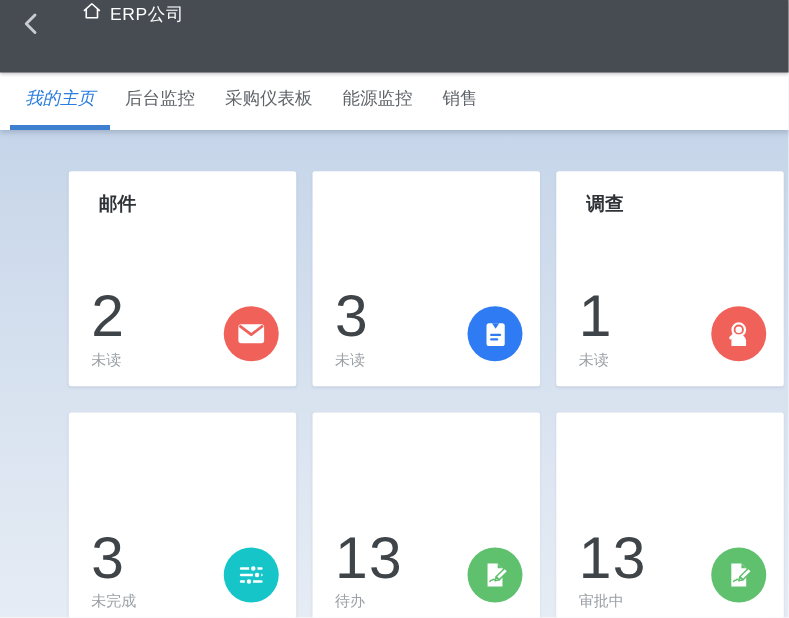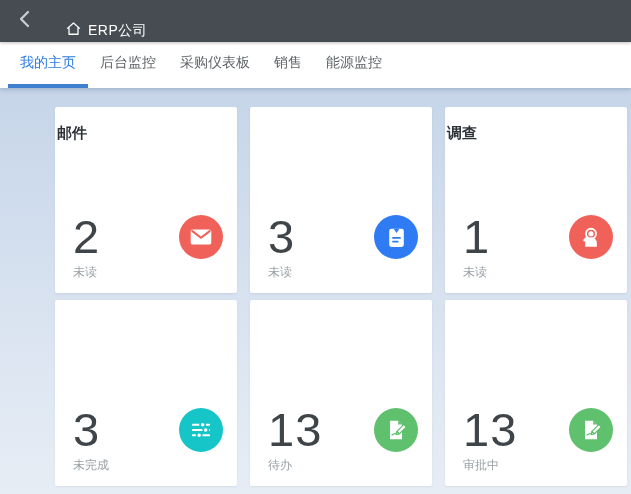--- a/index.html
+++ b/index.html
@@ -1,40 +1,40 @@
 <!DOCTYPE html>
 <html><head>
 <meta charset="utf-8">
 <style>
   * { margin:0; padding:0; box-sizing:border-box; }
   html,body { width:631px; height:494px; overflow:hidden;
     font-family:"Liberation Sans","DejaVu Sans",sans-serif; background:#fff; }
 
   
-  .app-header { height:42px; background:#474c53; display:flex; align-items:flex-end;
+  .app-header { height:58px; background:#474c53; display:flex; align-items:flex-start;
     position:relative; z-index:3; box-shadow:0 1px 3px rgba(0,0,0,.25); }
   .back-btn { width:40px; height:42px; display:flex; align-items:center; cursor:pointer; padding-left:16px; }
   .home-wrap { display:flex; align-items:center; margin-left:24px; cursor:pointer; }
   .app-title { color:#ffffff; font-size:14px; margin-left:5px; letter-spacing:.5px; }
 
   
   .tab-bar { height:46px; background:#ffffff; display:flex; align-items:stretch;
     padding-left:8px; position:relative; z-index:2;
     box-shadow:0 2px 4px rgba(100,120,150,.35); }
   .tab { padding:0 12px; font-size:14px; color:#5f6368; display:flex; align-items:center;
     border-bottom:4px solid transparent; cursor:pointer; white-space:nowrap; }
-  .tab.active { color:#2a7ce0; border-bottom-color:#3f7fd0; }
+  .tab.active { color:#2a7ce0; border-bottom-color:#3f7fd0;font-style:italic; }
 
   
   .content { height:406px; background:linear-gradient(180deg,#c6d5e9 0%,#d9e3f0 55%,#e7edf5 100%);
     padding:19px 0 0 55px; }
   .card-grid { display:grid; grid-template-columns:repeat(3,182px); grid-auto-rows:186px;
     column-gap:13px; row-gap:7px; }
   .card { background:#ffffff; border-radius:2px; position:relative; cursor:pointer;
-    padding:17px 2px; box-shadow:0 1px 2px rgba(70,90,120,.10); }
+    padding:17px 24px; box-shadow:0 1px 2px rgba(70,90,120,.10);margin-top:14px; }
   .card-title { font-size:15px; font-weight:bold; color:#2f3338; }
   .card-value { position:absolute; left:18px; bottom:33px; font-size:47px; line-height:1;
     color:#3f4449; letter-spacing:1px; }
   .card-sub { position:absolute; left:18px; bottom:12px; font-size:12px; color:#9aa0a6; }
   .icon-circle { position:absolute; right:14px; top:108px; width:44px; height:44px;
     border-radius:50%; display:flex; align-items:center; justify-content:center; }
   .icon-circle svg { display:block; }
 </style>
 </head>
 <body>
@@ -61,24 +61,24 @@
     <div class="tab active">
     <span>我的主页</span>
   </div>
     <div class="tab">
     <span>后台监控</span>
   </div>
     <div class="tab">
     <span>采购仪表板</span>
   </div>
     <div class="tab">
-    <span>销售</span>
+    <span>能源监控</span>
   </div>
     <div class="tab">
-    <span>能源监控</span>
+    <span>销售</span>
   </div>
   </div>
 
 <div class="content">
   <div class="card-grid">
       <div class="card">
     <div class="card-title">邮件</div>
     <div class="card-value">2</div>
     <div class="card-sub">未读</div>
     <div class="icon-circle" style="background: rgb(239, 97, 89);">

